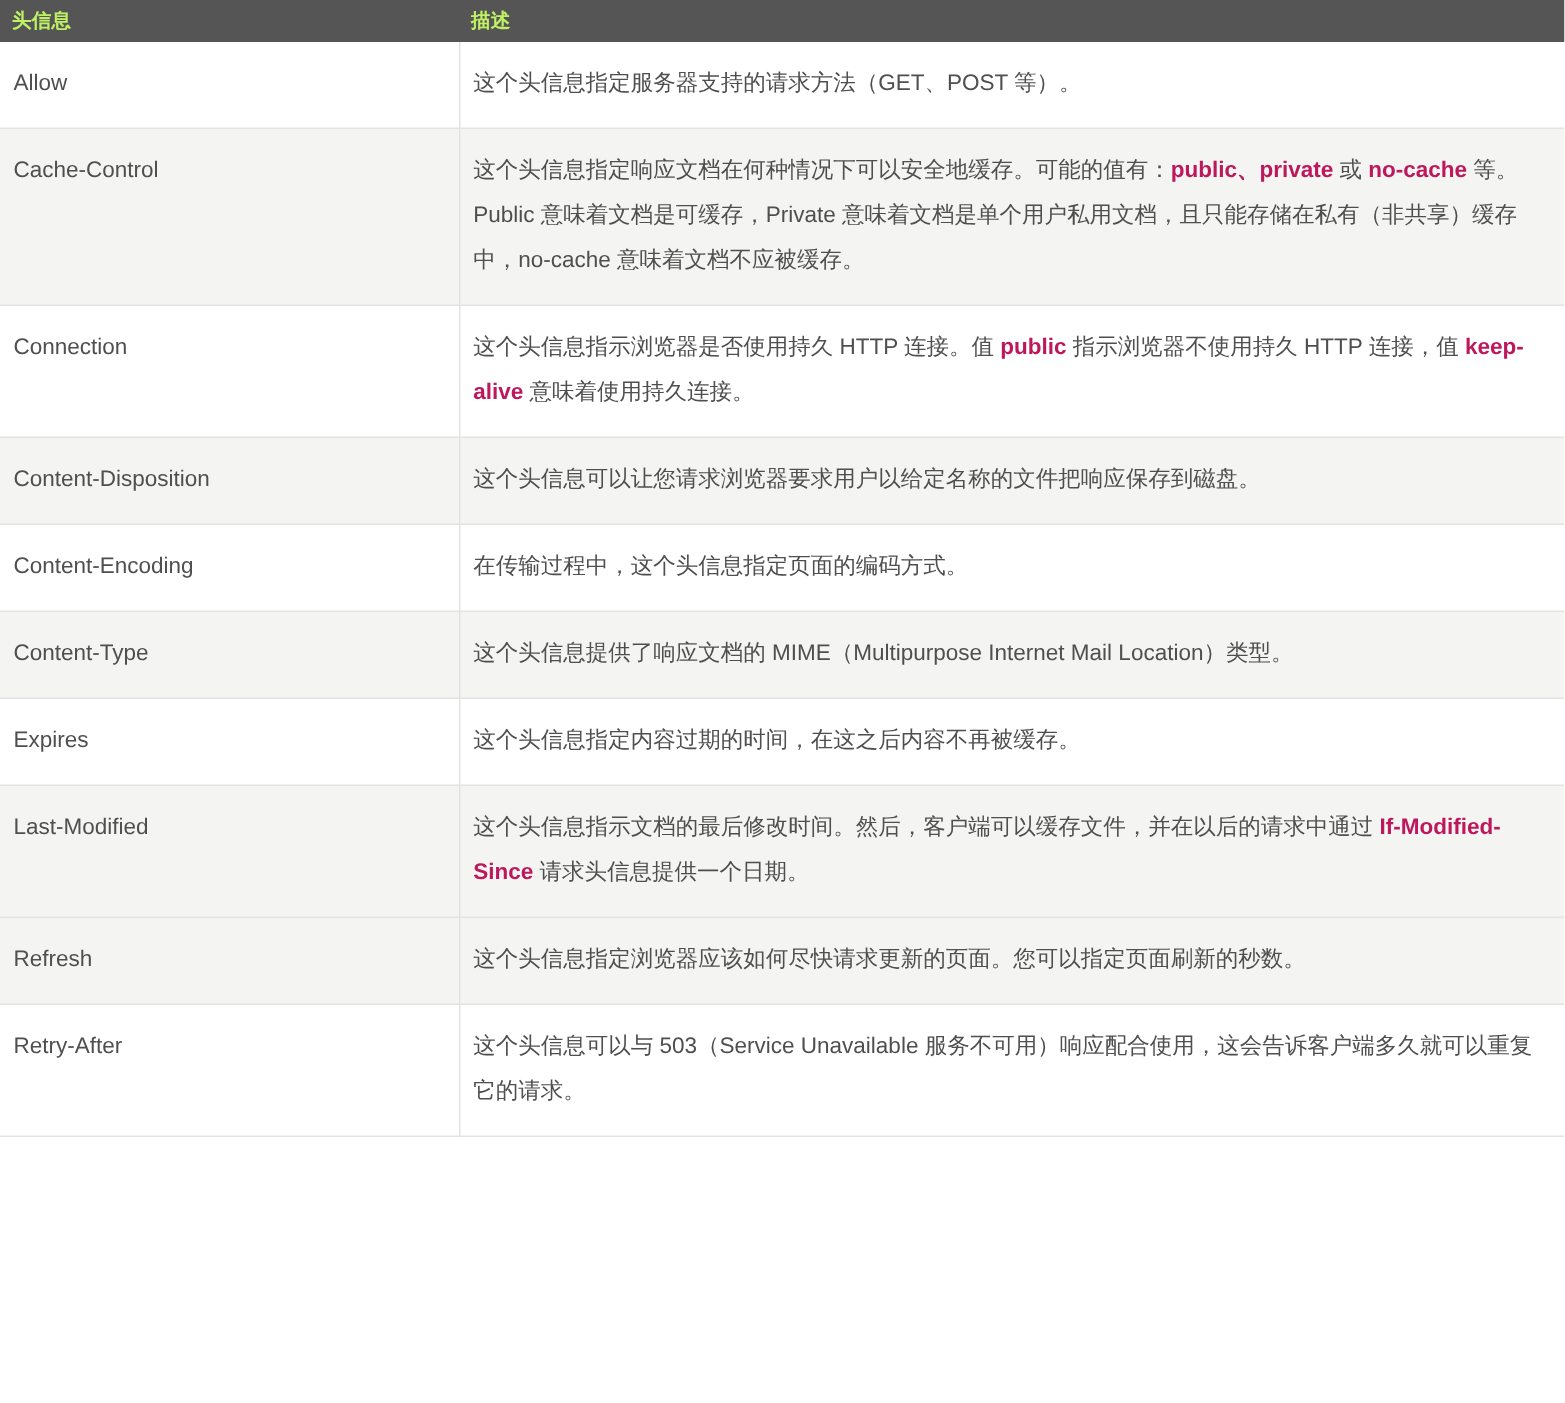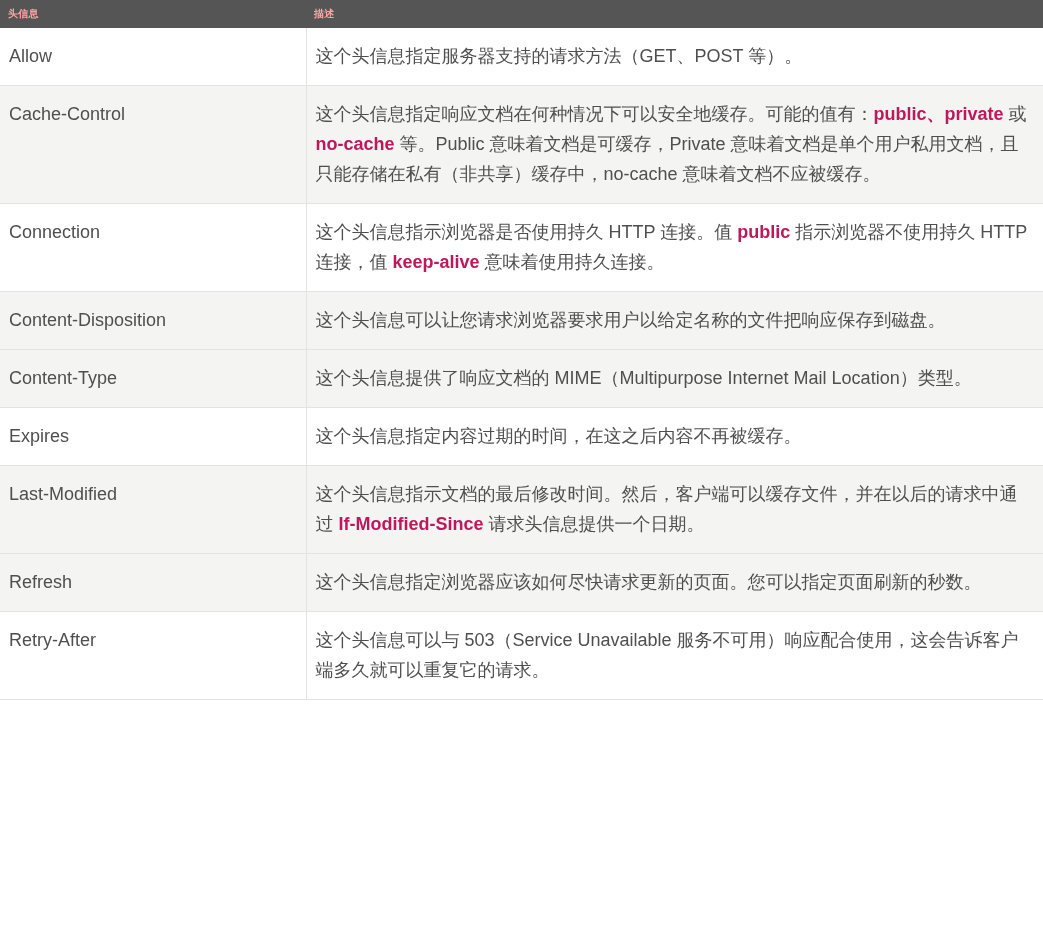--- a/index.html
+++ b/index.html
@@ -21,38 +21,38 @@
     border-collapse: collapse;
     table-layout: fixed;
     font-size: 15px;
   }
 
   table.headers-table col.col-name { width: 306px; }
   table.headers-table col.col-desc { width: 737px; }
 
   thead th {
     background: #555555;
-    color: #fca5a5;
+    color: #bef264;
     font-weight: bold;
-    font-size: 10px;
+    font-size: 13px;
     text-align: left;
     padding: 5px 8px 6px 8px;
     vertical-align: middle;
     line-height: 17px;
     border: none;
     letter-spacing: 0.2px;
   }
 
   tbody td {
     border-bottom: 1px solid #e3e3e1;
     border-right: 1px solid #e3e3e1;
     padding: 13px 9px 14px 9px;
     vertical-align: top;
     line-height: 30px;
-    font-size: 18px;
+    font-size: 15px;
     color: #4f4f4f;
   }
 
   tbody td.cell-name {
     white-space: nowrap;
     color: #4f4f4f;
   }
 
   tbody td.cell-desc {
     border-right: none;
@@ -96,20 +96,24 @@
         <td class="cell-desc">这个头信息指定响应文档在何种情况下可以安全地缓存。可能的值有：<b>public、private</b> 或 <b>no-cache</b> 等。Public 意味着文档是可缓存，Private 意味着文档是单个用户私用文档，且只能存储在私有（非共享）缓存中，no-cache 意味着文档不应被缓存。</td>
       </tr>
       <tr class="row-odd">
         <td class="cell-name">Connection</td>
         <td class="cell-desc">这个头信息指示浏览器是否使用持久 HTTP 连接。值 <b>public</b> 指示浏览器不使用持久 HTTP 连接，值 <b>keep-alive</b> 意味着使用持久连接。</td>
       </tr>
       <tr class="row-even">
         <td class="cell-name">Content-Disposition</td>
         <td class="cell-desc">这个头信息可以让您请求浏览器要求用户以给定名称的文件把响应保存到磁盘。</td>
       </tr>
+      <tr class="row-odd">
+        <td class="cell-name">Content-Encoding</td>
+        <td class="cell-desc">在传输过程中，这个头信息指定页面的编码方式。</td>
+      </tr>
       <tr class="row-even">
         <td class="cell-name">Content-Type</td>
         <td class="cell-desc">这个头信息提供了响应文档的 MIME（Multipurpose Internet Mail Location）类型。</td>
       </tr>
       <tr class="row-odd">
         <td class="cell-name">Expires</td>
         <td class="cell-desc">这个头信息指定内容过期的时间，在这之后内容不再被缓存。</td>
       </tr>
       <tr class="row-even">
         <td class="cell-name">Last-Modified</td>

